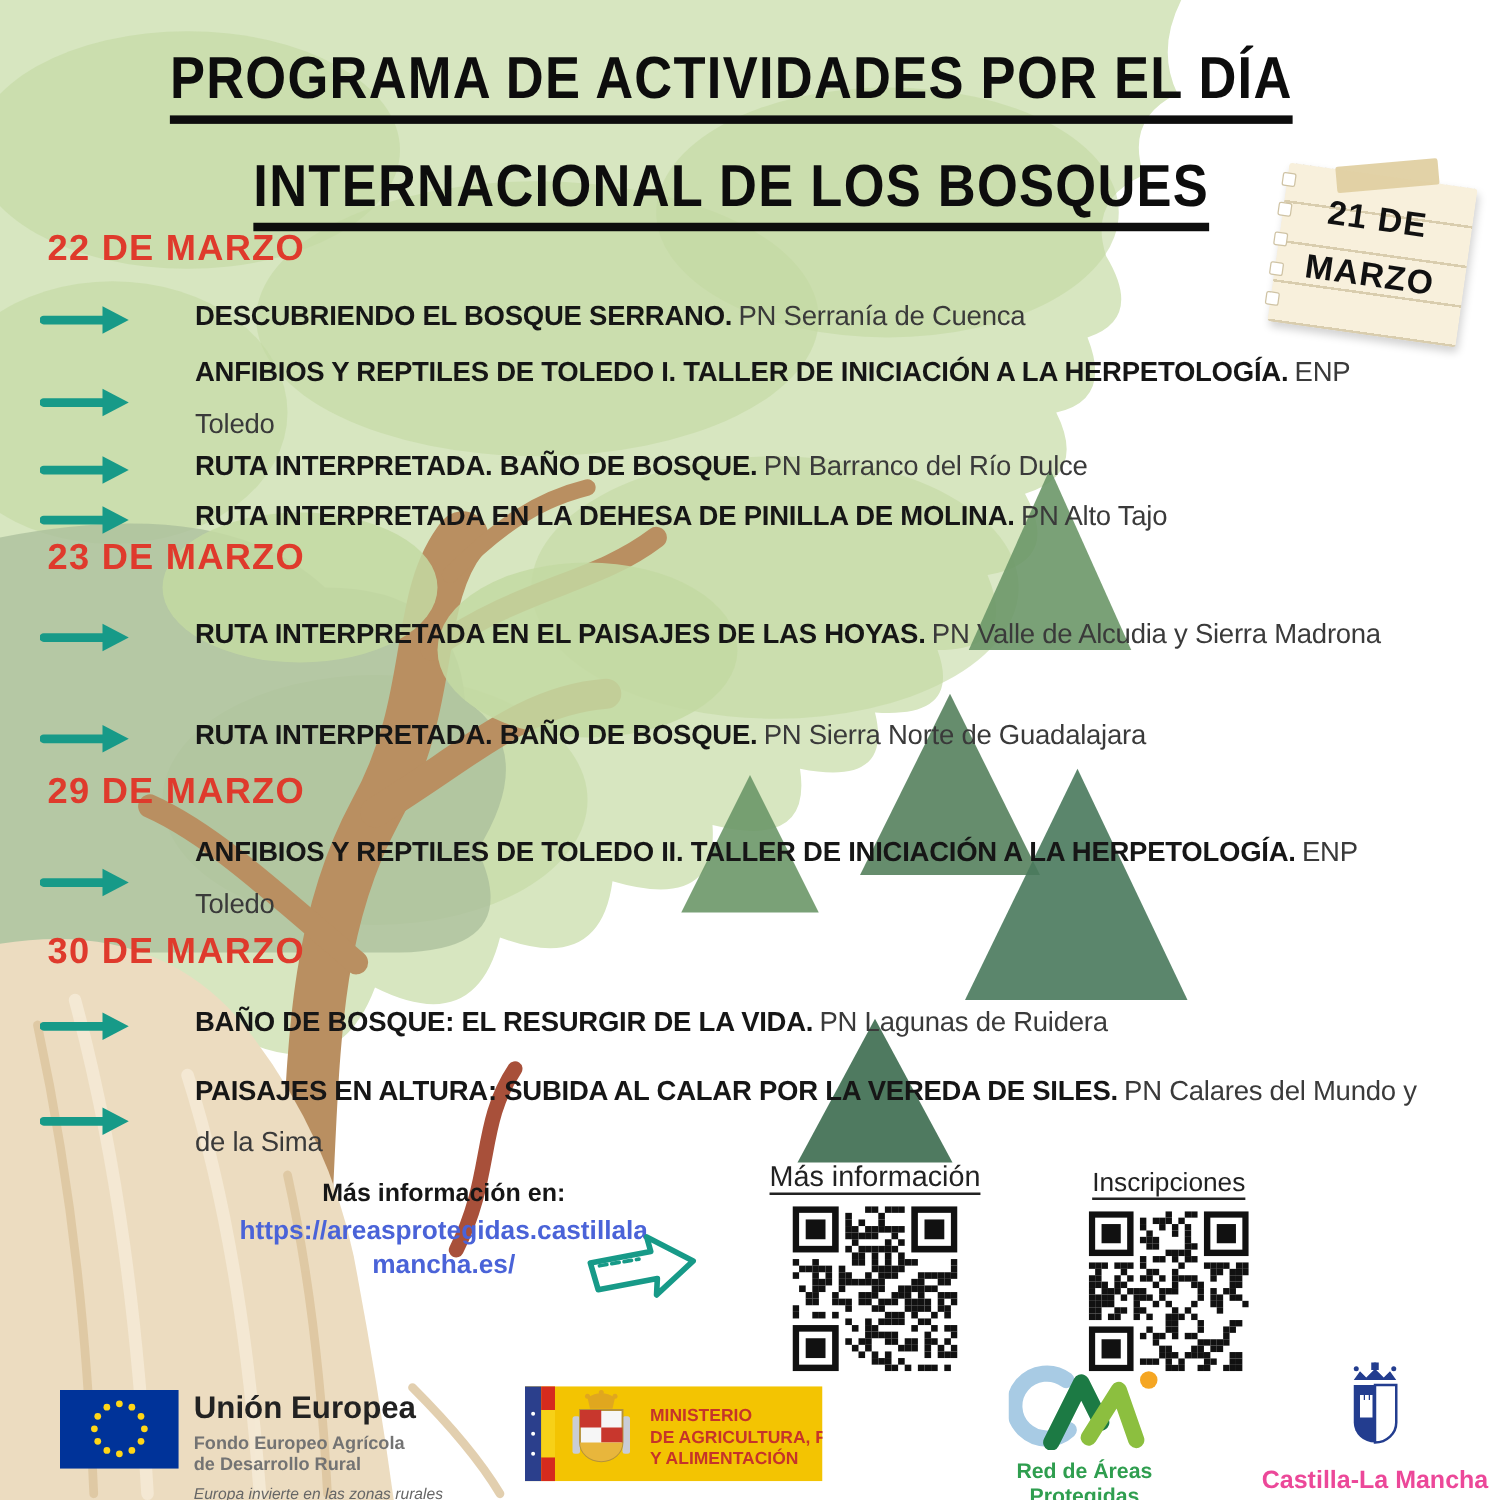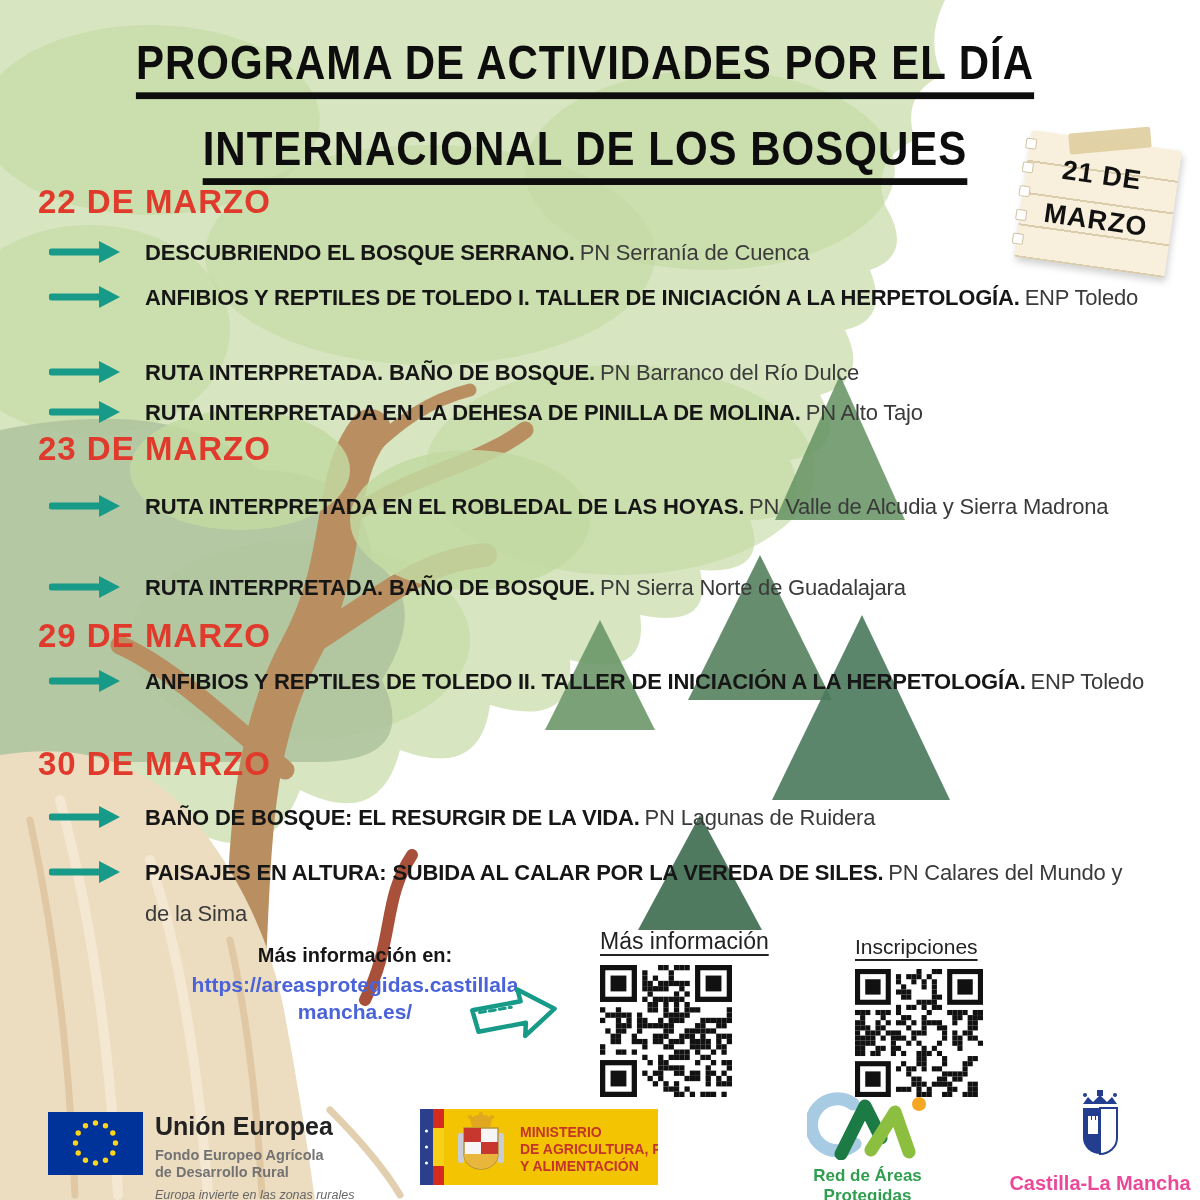--- a/index.html
+++ b/index.html
@@ -19,35 +19,35 @@
         background-image:repeating-linear-gradient(to bottom, transparent 0 30px, #d9cdae 30px 32px);
         text-align:center;}
   .note .tape{position:absolute;top:-11px;left:38px;width:82px;height:21px;background:rgba(224,206,160,.92);
         transform:rotate(-13deg);border-radius:2px;}
   .note .holes{position:absolute;left:-4px;top:8px;display:flex;flex-direction:column;gap:13px;}
   .note .holes i{width:9px;height:9px;background:#fff;border:1px solid #cfc3a4;border-radius:2px;display:block;}
   .note .l1{margin-top:20px;font-size:27px;font-weight:800;color:#111;letter-spacing:1px;}
   .note .l2{margin-top:14px;font-size:27px;font-weight:800;color:#111;letter-spacing:1px;}
 
   
-  .date{left:38px;font-size:33px;font-weight:800;color:#df3a2c;letter-spacing:1px;}
-  .row{left:49px;width:1110px;display:flex;align-items:flex-start;}
+  .date{left:38px;font-size:29px;font-weight:800;color:#df3a2c;letter-spacing:1px;}
+  .row{left:32px;width:1110px;display:flex;align-items:center;gap:28px;}
   .row svg{flex:0 0 auto;margin-top:7px;}
   .rowtext{margin-left:22px;width:1005px;font-size:22px;line-height:41px;letter-spacing:-0.2px;}
   .b{font-weight:700;color:#161616;}
   .loc{color:#3a3a3a;margin-left:5px;}
 
   
   .info{left:140px;top:936px;width:430px;text-align:center;color:#161616;}
   .info .free{font-size:22px;font-weight:800;line-height:30px;}
   .info .more{font-size:20px;font-weight:800;margin-top:8px;}
   .info a{display:block;font-size:21px;font-weight:700;color:#4a63d8;text-decoration:none;line-height:27px;margin-top:4px;}
   .handarrow{left:468px;top:982px;}
 
-  .qrblock{text-align:left;}
+  .qrblock{text-align:center;}
   .qrlabel{font-size:23px;color:#222;text-decoration:underline;text-decoration-thickness:2px;text-underline-offset:5px;margin-bottom:10px;}
   .qrblock svg{background:#fff;}
 
   
   .eu{left:48px;top:1112px;display:flex;}
   .eutext{margin-left:12px;}
   .eutext .t1{font-size:25px;font-weight:800;color:#222;}
   .eutext .t2{font-size:14.5px;font-weight:700;color:#737373;margin-top:6px;line-height:17px;}
   .eutext .t3{font-size:12.5px;font-style:italic;color:#666;margin-top:7px;}
   .rap{left:775px;top:1090px;width:185px;text-align:center;}
@@ -157,21 +157,21 @@
       <path d="M50,2 L71,13 L50,24 Z" fill="#179a88"></path>
     </svg>
   <div class="rowtext"><span class="b">RUTA INTERPRETADA EN LA DEHESA DE PINILLA DE MOLINA.</span><span class="loc">PN Alto Tajo</span></div>
 </div>
 
 <div class="layer row" style="top:486px">
   <svg width="74" height="26" viewBox="0 0 74 26">
       <line x1="3" y1="13" x2="52" y2="13" stroke="#179a88" stroke-width="7" stroke-linecap="round"></line>
       <path d="M50,2 L71,13 L50,24 Z" fill="#179a88"></path>
     </svg>
-  <div class="rowtext"><span class="b">RUTA INTERPRETADA EN EL ROBLEDAL DE LAS HOYAS.</span><span class="loc">PN Valle de Alcudia y Sierra Madrona</span></div>
+  <div class="rowtext"><span class="b">RUTA INTERPRETADA EN EL PAISAJES DE LAS HOYAS.</span><span class="loc">PN Valle de Alcudia y Sierra Madrona</span></div>
 </div>
 <div class="layer row" style="top:567px">
   <svg width="74" height="26" viewBox="0 0 74 26">
       <line x1="3" y1="13" x2="52" y2="13" stroke="#179a88" stroke-width="7" stroke-linecap="round"></line>
       <path d="M50,2 L71,13 L50,24 Z" fill="#179a88"></path>
     </svg>
   <div class="rowtext"><span class="b">RUTA INTERPRETADA. BAÑO DE BOSQUE.</span><span class="loc">PN Sierra Norte de Guadalajara</span></div>
 </div>
 
 <div class="layer row" style="top:661px">

